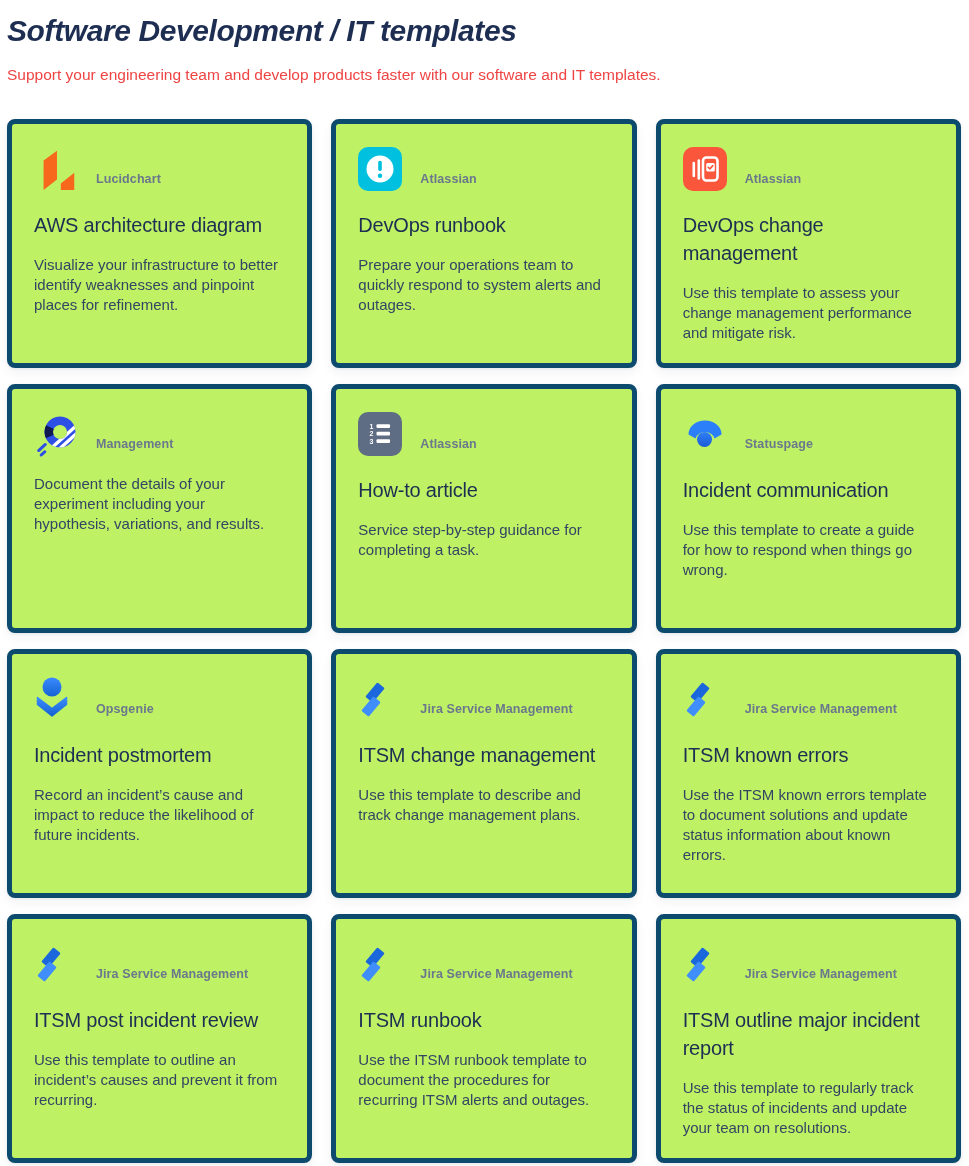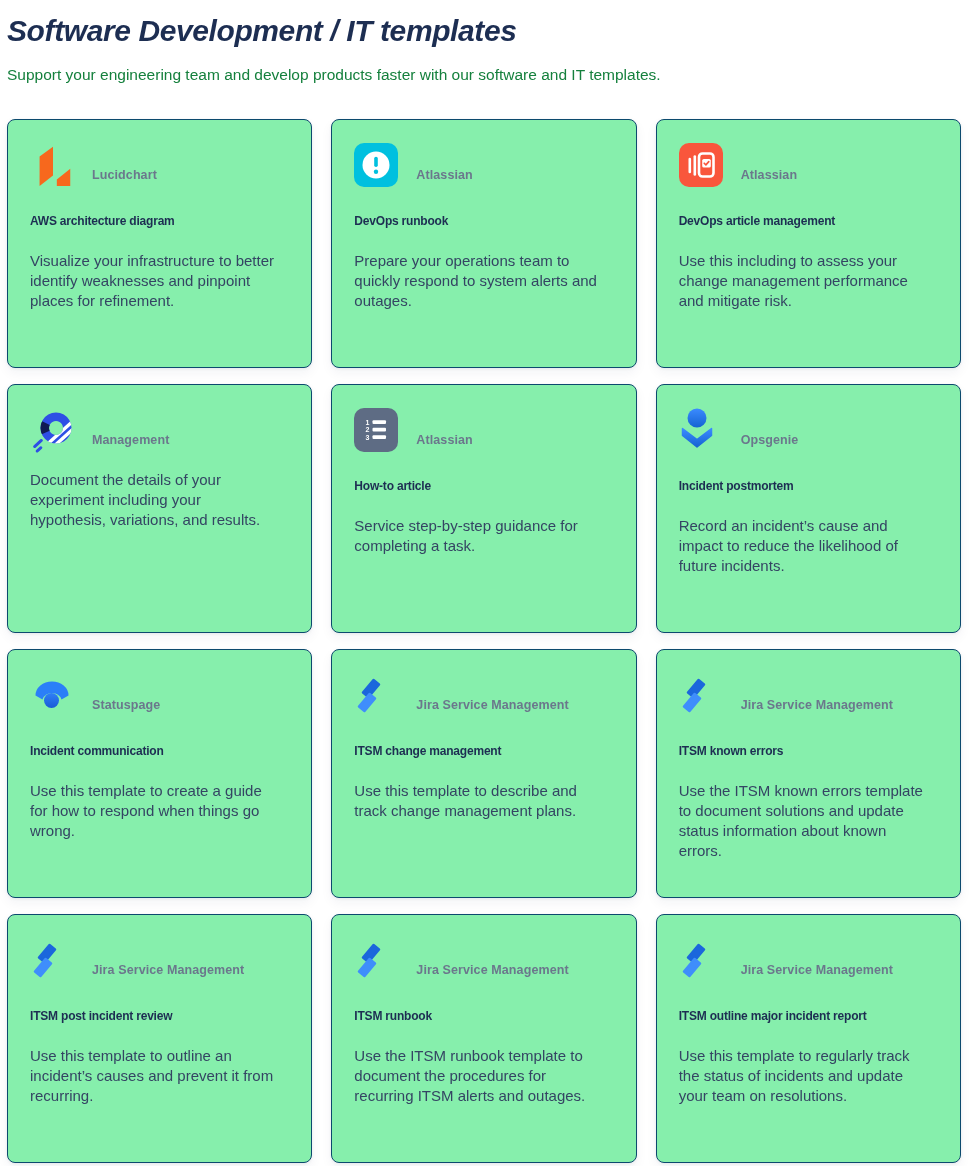--- a/index.html
+++ b/index.html
@@ -8,31 +8,31 @@
     width:969px; min-height:1166px;
     font-family:"Liberation Sans", sans-serif;
     color:#344563;
   }
   .page { width:969px; padding:13px 8px 8px 7px; }
   .page-title {
     font-size:30px; line-height:36px; font-weight:700;
     color:#1D2E52; letter-spacing:-0.4px;font-style:italic;
   }
   .page-subtitle {
-    margin-top:16px; font-size:15.5px; line-height:20px; color:#15803d;
+    margin-top:16px; font-size:15.5px; line-height:20px; color:#ef4444;
   }
   .grid {
     margin-top:34px;
     display:grid;
     grid-template-columns:repeat(3, 1fr);
     column-gap:19px; row-gap:16px;
   }
   .card {
-    background:#86efac;
-    border:1px solid #0c4a6e;
+    background:#bef264;
+    border:5px solid #0c4a6e;
     border-radius:8px;
     height:249px;
     padding:21px 22px;
     box-shadow:0 1px 3px rgba(23,43,77,.07), 0 5px 12px rgba(23,43,77,.05);
     cursor:pointer;
     overflow:hidden;
   }
   .icon-row {
     display:flex; align-items:flex-end; height:48px;
   }
@@ -40,21 +40,21 @@
     width:48px; height:48px; flex:0 0 48px;
     display:flex; align-items:center; justify-content:flex-start;
   }
   .vendor {
     margin-left:14px; margin-bottom:7px;
     font-size:12.5px; font-weight:700; color:#6B778C;
     letter-spacing:0.1px;
   }
   .card-title {
     margin-top:18px;
-    font-size:12px; line-height:28px; font-weight:700;
+    font-size:20px; line-height:28px; font-weight:400;
     color:#1D2E52; letter-spacing:-0.2px;
     max-width:242px;
   }
   .card-desc {
     margin-top:16px;
     font-size:15px; line-height:20px; color:#344563;
     max-width:246px;
   }
   svg { display:block; }
 </style>
@@ -103,22 +103,22 @@
     <rect width="44" height="44" rx="10" fill="#F9563C"></rect>
     <rect x="20" y="10.5" width="14.5" height="23" rx="3.5" fill="none" stroke="#ffffff" stroke-width="2.6"></rect>
     <rect x="23.2" y="16" width="8.6" height="8.6" rx="1.6" fill="#ffffff"></rect>
     <path d="M25.2 20.2 l1.7 1.7 2.9 -3.3" stroke="#F9563C" stroke-width="1.6" fill="none" stroke-linecap="round" stroke-linejoin="round"></path>
     <line x1="15.8" y1="13.5" x2="15.8" y2="31.5" stroke="#ffffff" stroke-width="2.6" stroke-linecap="round"></line>
     <line x1="10.8" y1="16" x2="10.8" y2="29" stroke="#ffffff" stroke-width="2.6" stroke-linecap="round"></line>
   </svg>
 </span>
       <span class="vendor">Atlassian</span>
     </div>
-    <div class="card-title">DevOps article management</div>
-    <div class="card-desc">Use this including to assess your change management performance and mitigate risk.</div>
+    <div class="card-title">DevOps change management</div>
+    <div class="card-desc">Use this template to assess your change management performance and mitigate risk.</div>
   </div>
 
   <div class="card">
     <div class="icon-row">
       <span class="icon-box">
   <svg width="48" height="48" viewBox="0 0 48 48">
     <defs>
       <clipPath id="optclip">
         <path clip-rule="evenodd" d="M26 6.5 a15.5 15.5 0 1 0 0.01 0 Z M26 15 a7 7 0 1 1 -0.01 0 Z"></path>
       </clipPath>
@@ -155,60 +155,60 @@
 </span>
       <span class="vendor">Atlassian</span>
     </div>
     <div class="card-title">How-to article</div>
     <div class="card-desc">Service step-by-step guidance for completing a task.</div>
   </div>
 
   <div class="card">
     <div class="icon-row">
       <span class="icon-box">
+  <svg width="44" height="42" viewBox="0 0 44 42">
+    <defs>
+      <linearGradient id="spgrad" x1="0" y1="0" x2="0" y2="1">
+        <stop offset="0" stop-color="#2F80F7"></stop>
+        <stop offset="1" stop-color="#1A5BD6"></stop>
+      </linearGradient>
+    </defs>
+    <path fill="#2B7FF8" d="M5.5 21.5 A16.5 14 0 0 1 38.5 21.5 L31.5 25.5 A10 9.5 0 0 0 12.5 25.5 Z"></path>
+    <circle cx="21.5" cy="26.5" r="7.5" fill="url(#spgrad)"></circle>
+  </svg>
+</span>
+      <span class="vendor">Statuspage</span>
+    </div>
+    <div class="card-title">Incident communication</div>
+    <div class="card-desc">Use this template to create a guide for how to respond when things go wrong.</div>
+  </div>
+
+  <div class="card">
+    <div class="icon-row">
+      <span class="icon-box">
   <svg width="36" height="44" viewBox="0 0 36 44">
     <defs>
       <linearGradient id="oggrad" x1="0" y1="0" x2="0" y2="1">
         <stop offset="0" stop-color="#3B8BFF"></stop>
         <stop offset="1" stop-color="#1563D2"></stop>
       </linearGradient>
     </defs>
     <circle cx="18" cy="10" r="9.5" fill="url(#oggrad)"></circle>
     <path fill="url(#oggrad)" stroke="url(#oggrad)" stroke-width="1.5" stroke-linejoin="round" d="M3.5 20.5 L18 31.5 L32.5 20.5 L32.5 27.5 L18 39 L3.5 27.5 Z"></path>
   </svg>
 </span>
       <span class="vendor">Opsgenie</span>
     </div>
     <div class="card-title">Incident postmortem</div>
     <div class="card-desc">Record an incident’s cause and impact to reduce the likelihood of future incidents.</div>
   </div>
 
   <div class="card">
     <div class="icon-row">
       <span class="icon-box">
-  <svg width="44" height="42" viewBox="0 0 44 42">
-    <defs>
-      <linearGradient id="spgrad" x1="0" y1="0" x2="0" y2="1">
-        <stop offset="0" stop-color="#2F80F7"></stop>
-        <stop offset="1" stop-color="#1A5BD6"></stop>
-      </linearGradient>
-    </defs>
-    <path fill="#2B7FF8" d="M5.5 21.5 A16.5 14 0 0 1 38.5 21.5 L31.5 25.5 A10 9.5 0 0 0 12.5 25.5 Z"></path>
-    <circle cx="21.5" cy="26.5" r="7.5" fill="url(#spgrad)"></circle>
-  </svg>
-</span>
-      <span class="vendor">Statuspage</span>
-    </div>
-    <div class="card-title">Incident communication</div>
-    <div class="card-desc">Use this template to create a guide for how to respond when things go wrong.</div>
-  </div>
-
-  <div class="card">
-    <div class="icon-row">
-      <span class="icon-box">
   <svg width="30" height="36" viewBox="0 0 30 36">
     <path fill="#1B67DC" stroke="#1B67DC" stroke-width="2.5" stroke-linejoin="round" d="M19.5 3 L25 7.5 L14.5 20 L9 15.5 Z"></path>
     <path fill="#3F8EFB" stroke="#3F8EFB" stroke-width="2.5" stroke-linejoin="round" d="M15.5 17 L21 21.5 L10.5 34 L5 29.5 Z"></path>
   </svg>
 </span>
       <span class="vendor">Jira Service Management</span>
     </div>
     <div class="card-title">ITSM change management</div>
     <div class="card-desc">Use this template to describe and track change management plans.</div>
   </div>

